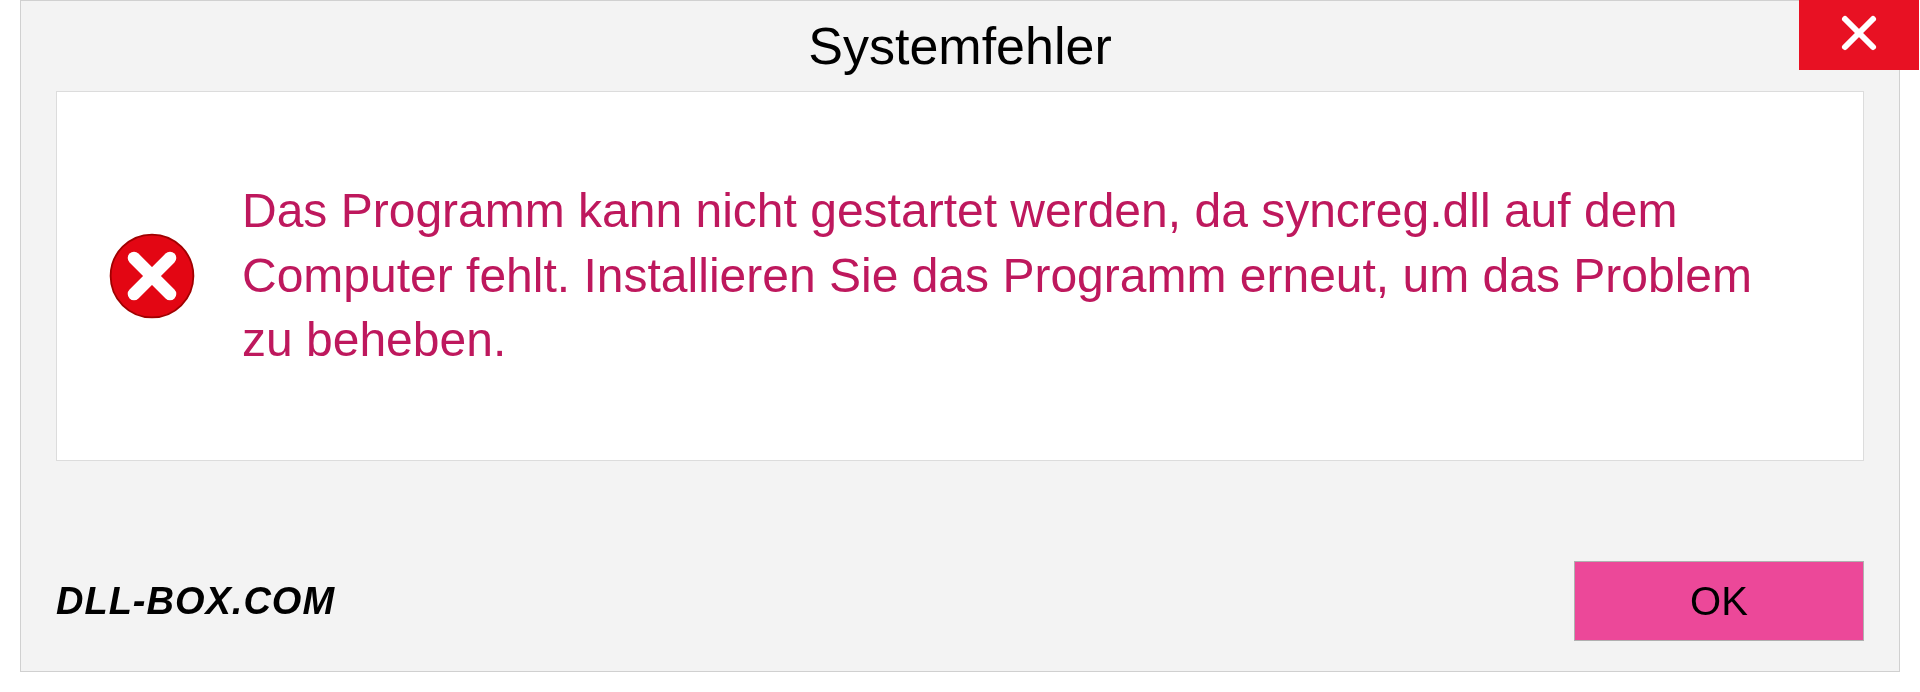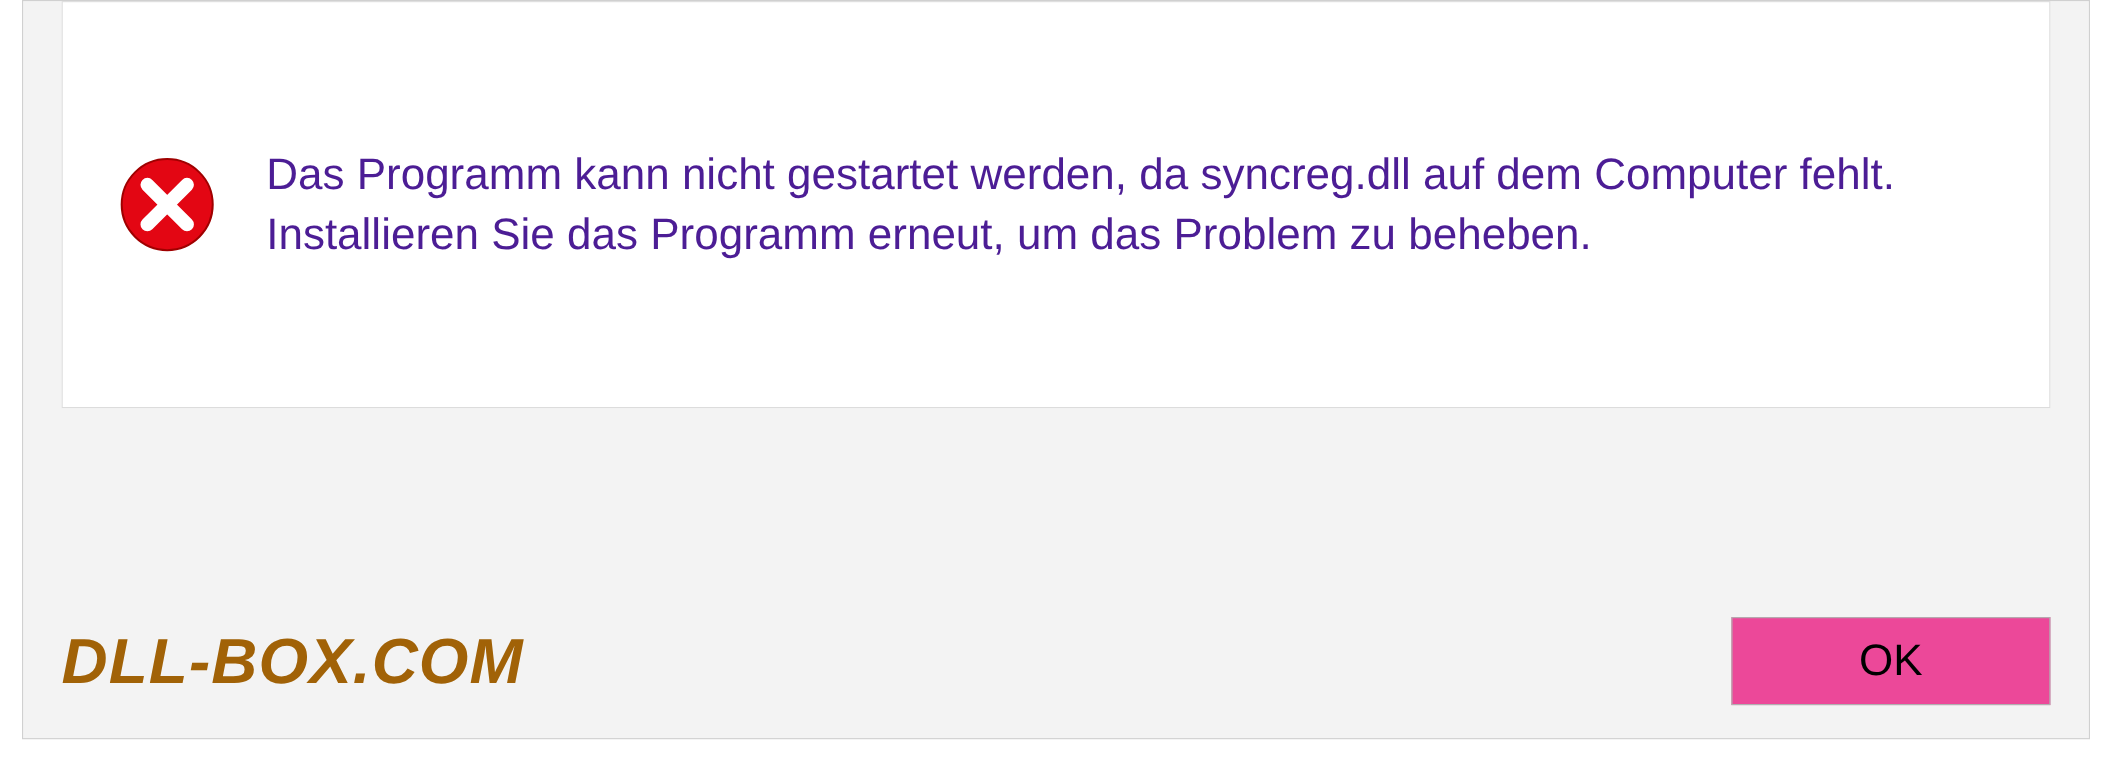--- a/index.html
+++ b/index.html
@@ -75,40 +75,40 @@
       height: 90px;
       margin-right: 45px;
     }
     
     .error-icon svg {
       width: 100%;
       height: 100%;
     }
     
     .message {
-      font-size: 40px;
+      font-size: 48px;
       line-height: 1.35;
-      color: #4c1d95;
+      color: #be185d;
       font-weight: 400;
     }
     
     .footer {
       position: absolute;
       bottom: 30px;
       left: 35px;
       right: 35px;
       display: flex;
       align-items: center;
       justify-content: space-between;
     }
     
     .watermark {
-      font-size: 58px;
+      font-size: 38px;
       font-weight: 800;
-      color: #a16207;
+      color: #000000;
       font-style: italic;
       letter-spacing: 1px;
       font-family: Arial, sans-serif;
     }
     
     .ok-button {
       width: 290px;
       height: 80px;
       background: #ec4899;
       border: 1px solid #b0b0b0;
@@ -119,20 +119,31 @@
       justify-content: center;
       cursor: pointer;
       font-family: inherit;
     }
   </style>
 </head>
 <body>
 
 <div class="dialog">
 
+  <div class="titlebar">
+    <div class="title">Systemfehler</div>
+    <div class="close-button">
+      <span>
+        <svg viewBox="0 0 40 40">
+          <line x1="6" y1="6" x2="34" y2="34" stroke="#ffffff" stroke-width="6" stroke-linecap="round"></line>
+          <line x1="34" y1="6" x2="6" y2="34" stroke="#ffffff" stroke-width="6" stroke-linecap="round"></line>
+        </svg>
+      </span>
+    </div>
+  </div>
 
   <div class="content-area">
     <div class="error-icon">
       <svg viewBox="0 0 100 100">
         <circle cx="50" cy="50" r="46" fill="#e30613" stroke="#a00000" stroke-width="2"></circle>
         <line x1="30" y1="30" x2="70" y2="70" stroke="#ffffff" stroke-width="14" stroke-linecap="round"></line>
         <line x1="70" y1="30" x2="30" y2="70" stroke="#ffffff" stroke-width="14" stroke-linecap="round"></line>
       </svg>
     </div>
     <div class="message">Das Programm kann nicht gestartet werden, da syncreg.dll auf dem Computer fehlt. Installieren Sie das Programm erneut, um das Problem zu beheben.</div>

